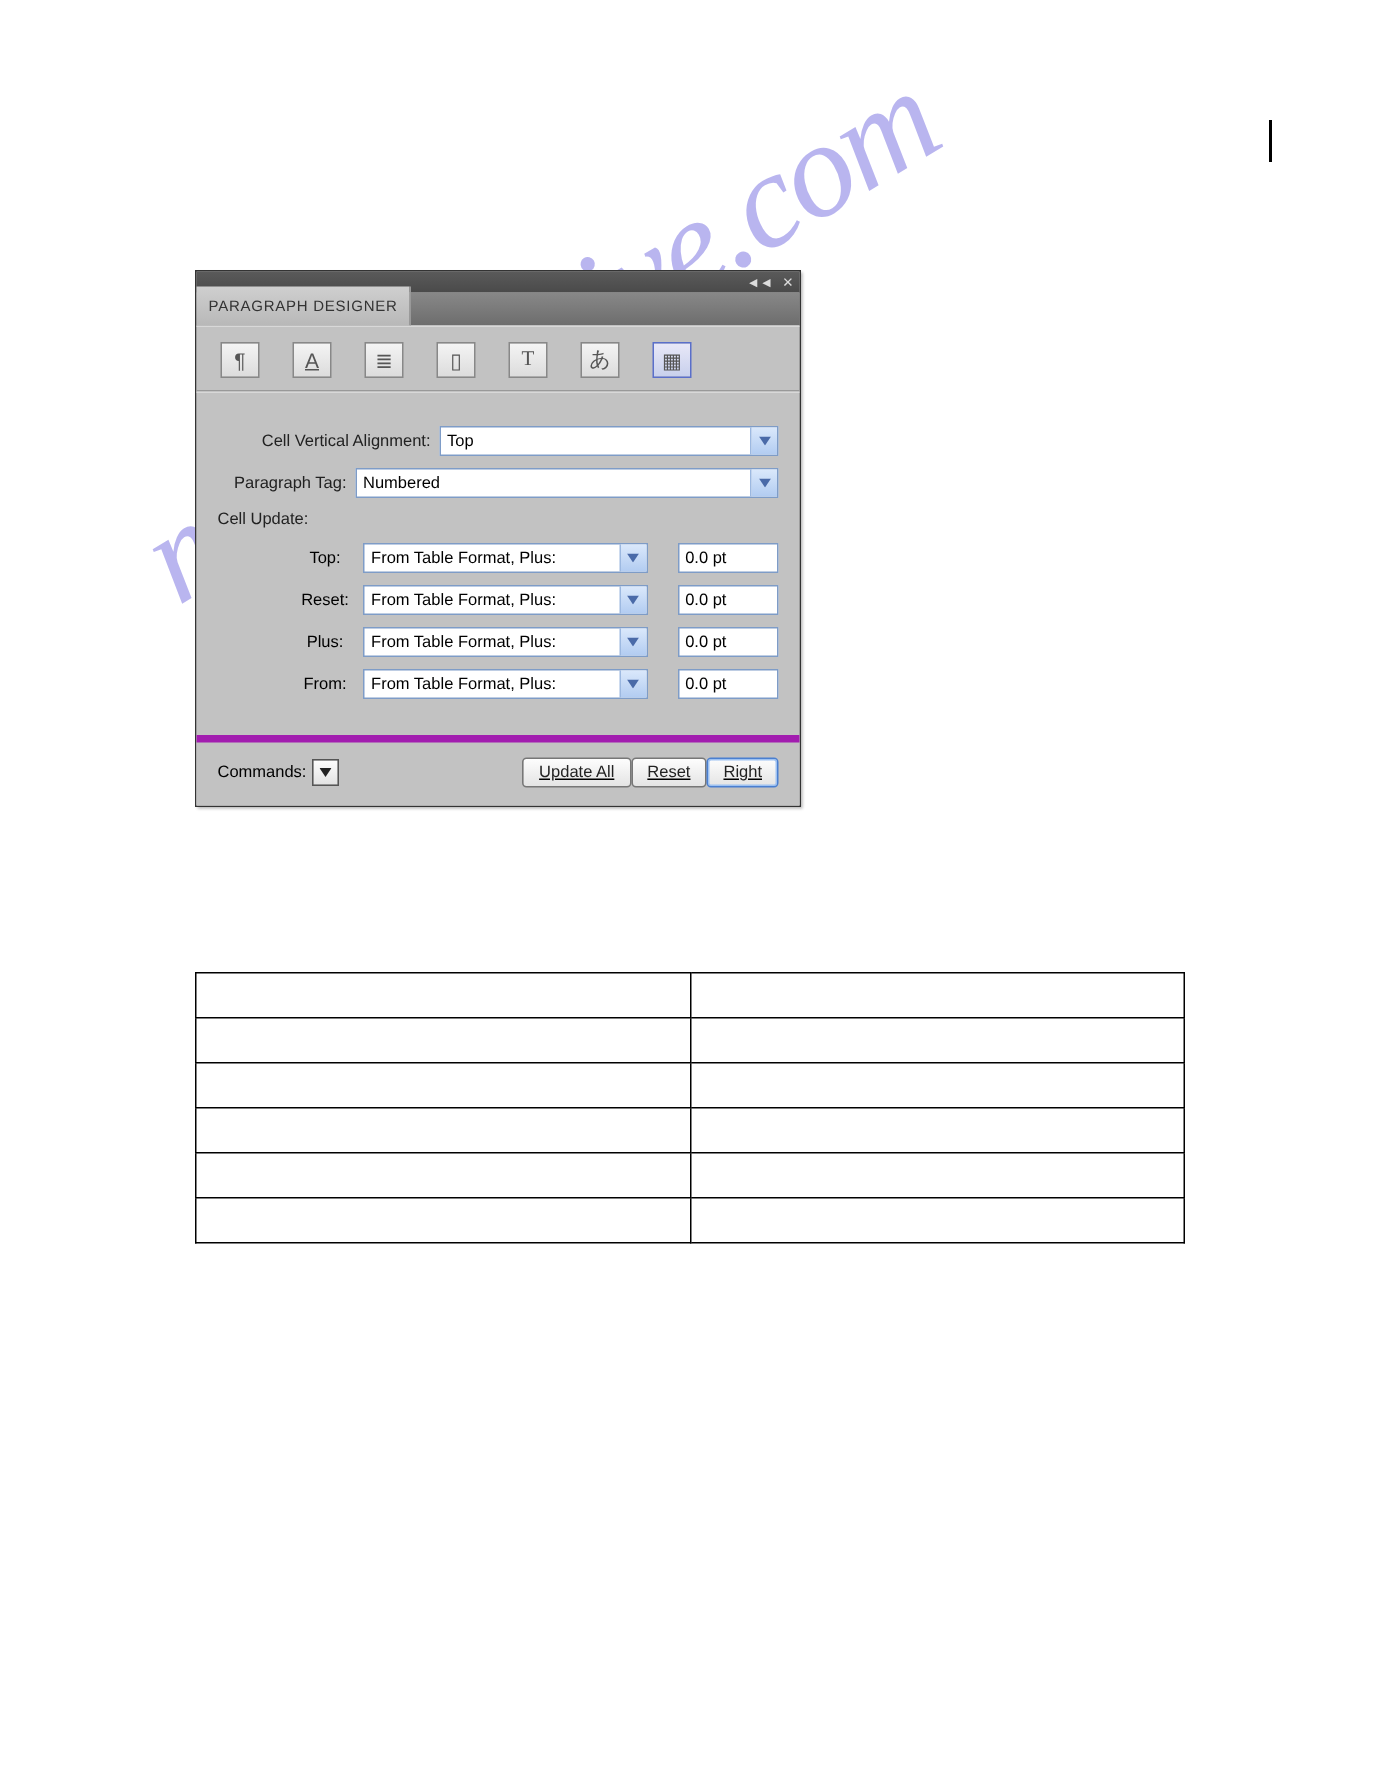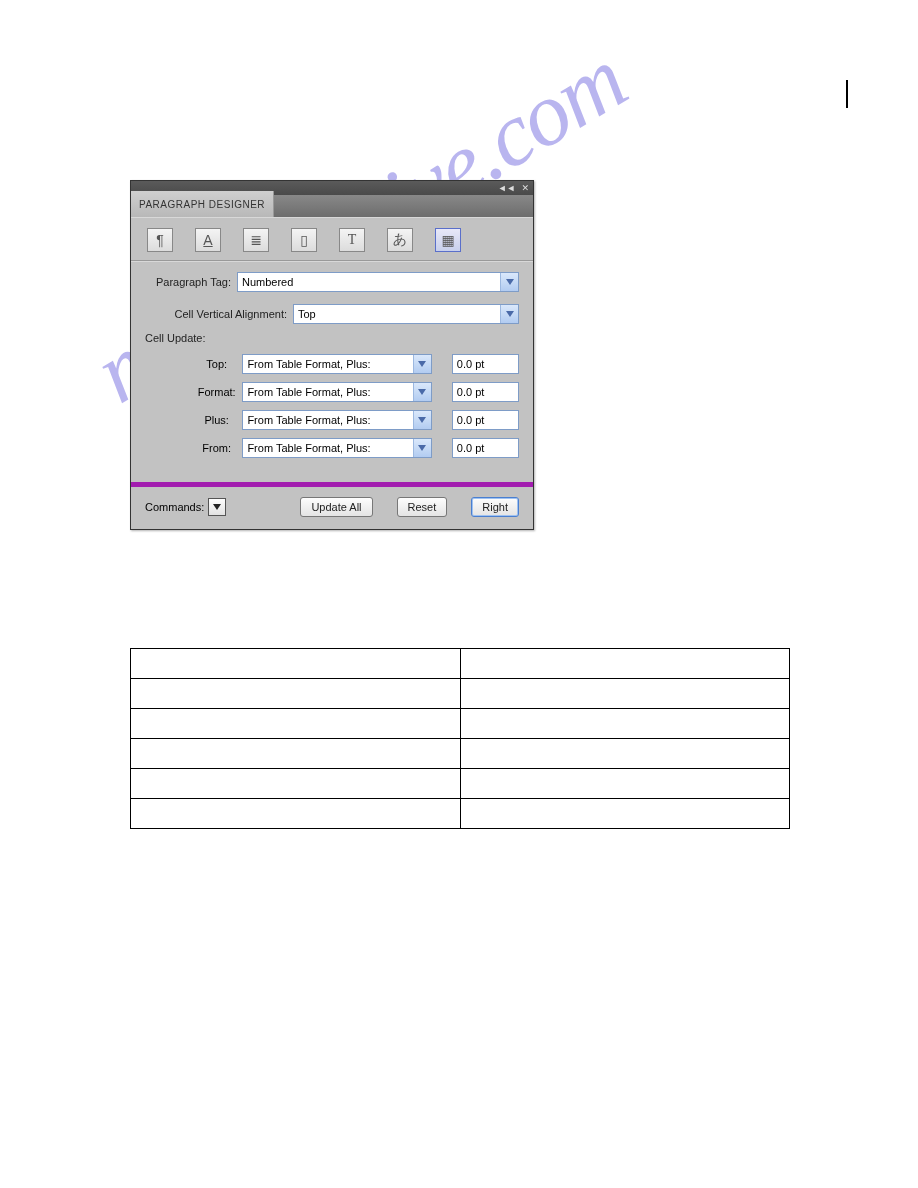--- a/index.html
+++ b/index.html
@@ -186,21 +186,22 @@
     height: 18px;
     background: linear-gradient(to bottom,#fdfdfd,#e2e2e2);
     border: 1px solid #555;
     display: flex;
     align-items: center;
     justify-content: center;
   }
   .footer-right {
     margin-left: auto;
     display: flex;
-    gap: 24px;
+    gap: 0;
+    text-decoration: underline;
   }
   .btn {
     height: 20px;
     padding: 0 10px;
     background: linear-gradient(to bottom,#fdfdfd,#e4e4e4);
     border: 1px solid #777;
     border-radius: 3px;
     font-size: 11px;
     color: #222;
     display: flex;
@@ -256,36 +257,36 @@
         </div>
       <div class="iconbtn">
           <span>あ</span>
         </div>
       <div class="iconbtn active">
           <span>▦</span>
         </div>
     </div>
 
     <div class="form">
-      <div class="row">
-        <label style="width:92px">Paragraph Tag:</label>
+      <div class="row" style="margin-top:12px">
+        <label style="width:148px">Cell Vertical Alignment:</label>
         <div class="select" style="flex:1">
-          <div class="select-text">Numbered</div>
+          <div class="select-text">Top</div>
           <div class="select-arrow">
               <svg viewBox="0 0 8 6">
                 <path d="M0 0 L8 0 L4 6 Z" fill="#4a6aa8"></path>
               </svg>
             </div>
         </div>
       </div>
 
-      <div class="row" style="margin-top:12px">
-        <label style="width:148px">Cell Vertical Alignment:</label>
+      <div class="row">
+        <label style="width:92px">Paragraph Tag:</label>
         <div class="select" style="flex:1">
-          <div class="select-text">Top</div>
+          <div class="select-text">Numbered</div>
           <div class="select-arrow">
               <svg viewBox="0 0 8 6">
                 <path d="M0 0 L8 0 L4 6 Z" fill="#4a6aa8"></path>
               </svg>
             </div>
         </div>
       </div>
 
       <div class="section-label">Cell Update:</div>
 
@@ -298,21 +299,21 @@
             <div class="select-arrow">
                 <svg viewBox="0 0 8 6">
                   <path d="M0 0 L8 0 L4 6 Z" fill="#4a6aa8"></path>
                 </svg>
               </div>
           </div>
           <div class="input">0.0 pt</div>
         </div>
 
         <div class="margin-row">
-          <label>Format:</label>
+          <label>Reset:</label>
           <div class="select">
             <div class="select-text">From Table Format, Plus:</div>
             <div class="select-arrow">
                 <svg viewBox="0 0 8 6">
                   <path d="M0 0 L8 0 L4 6 Z" fill="#4a6aa8"></path>
                 </svg>
               </div>
           </div>
           <div class="input">0.0 pt</div>
         </div>

